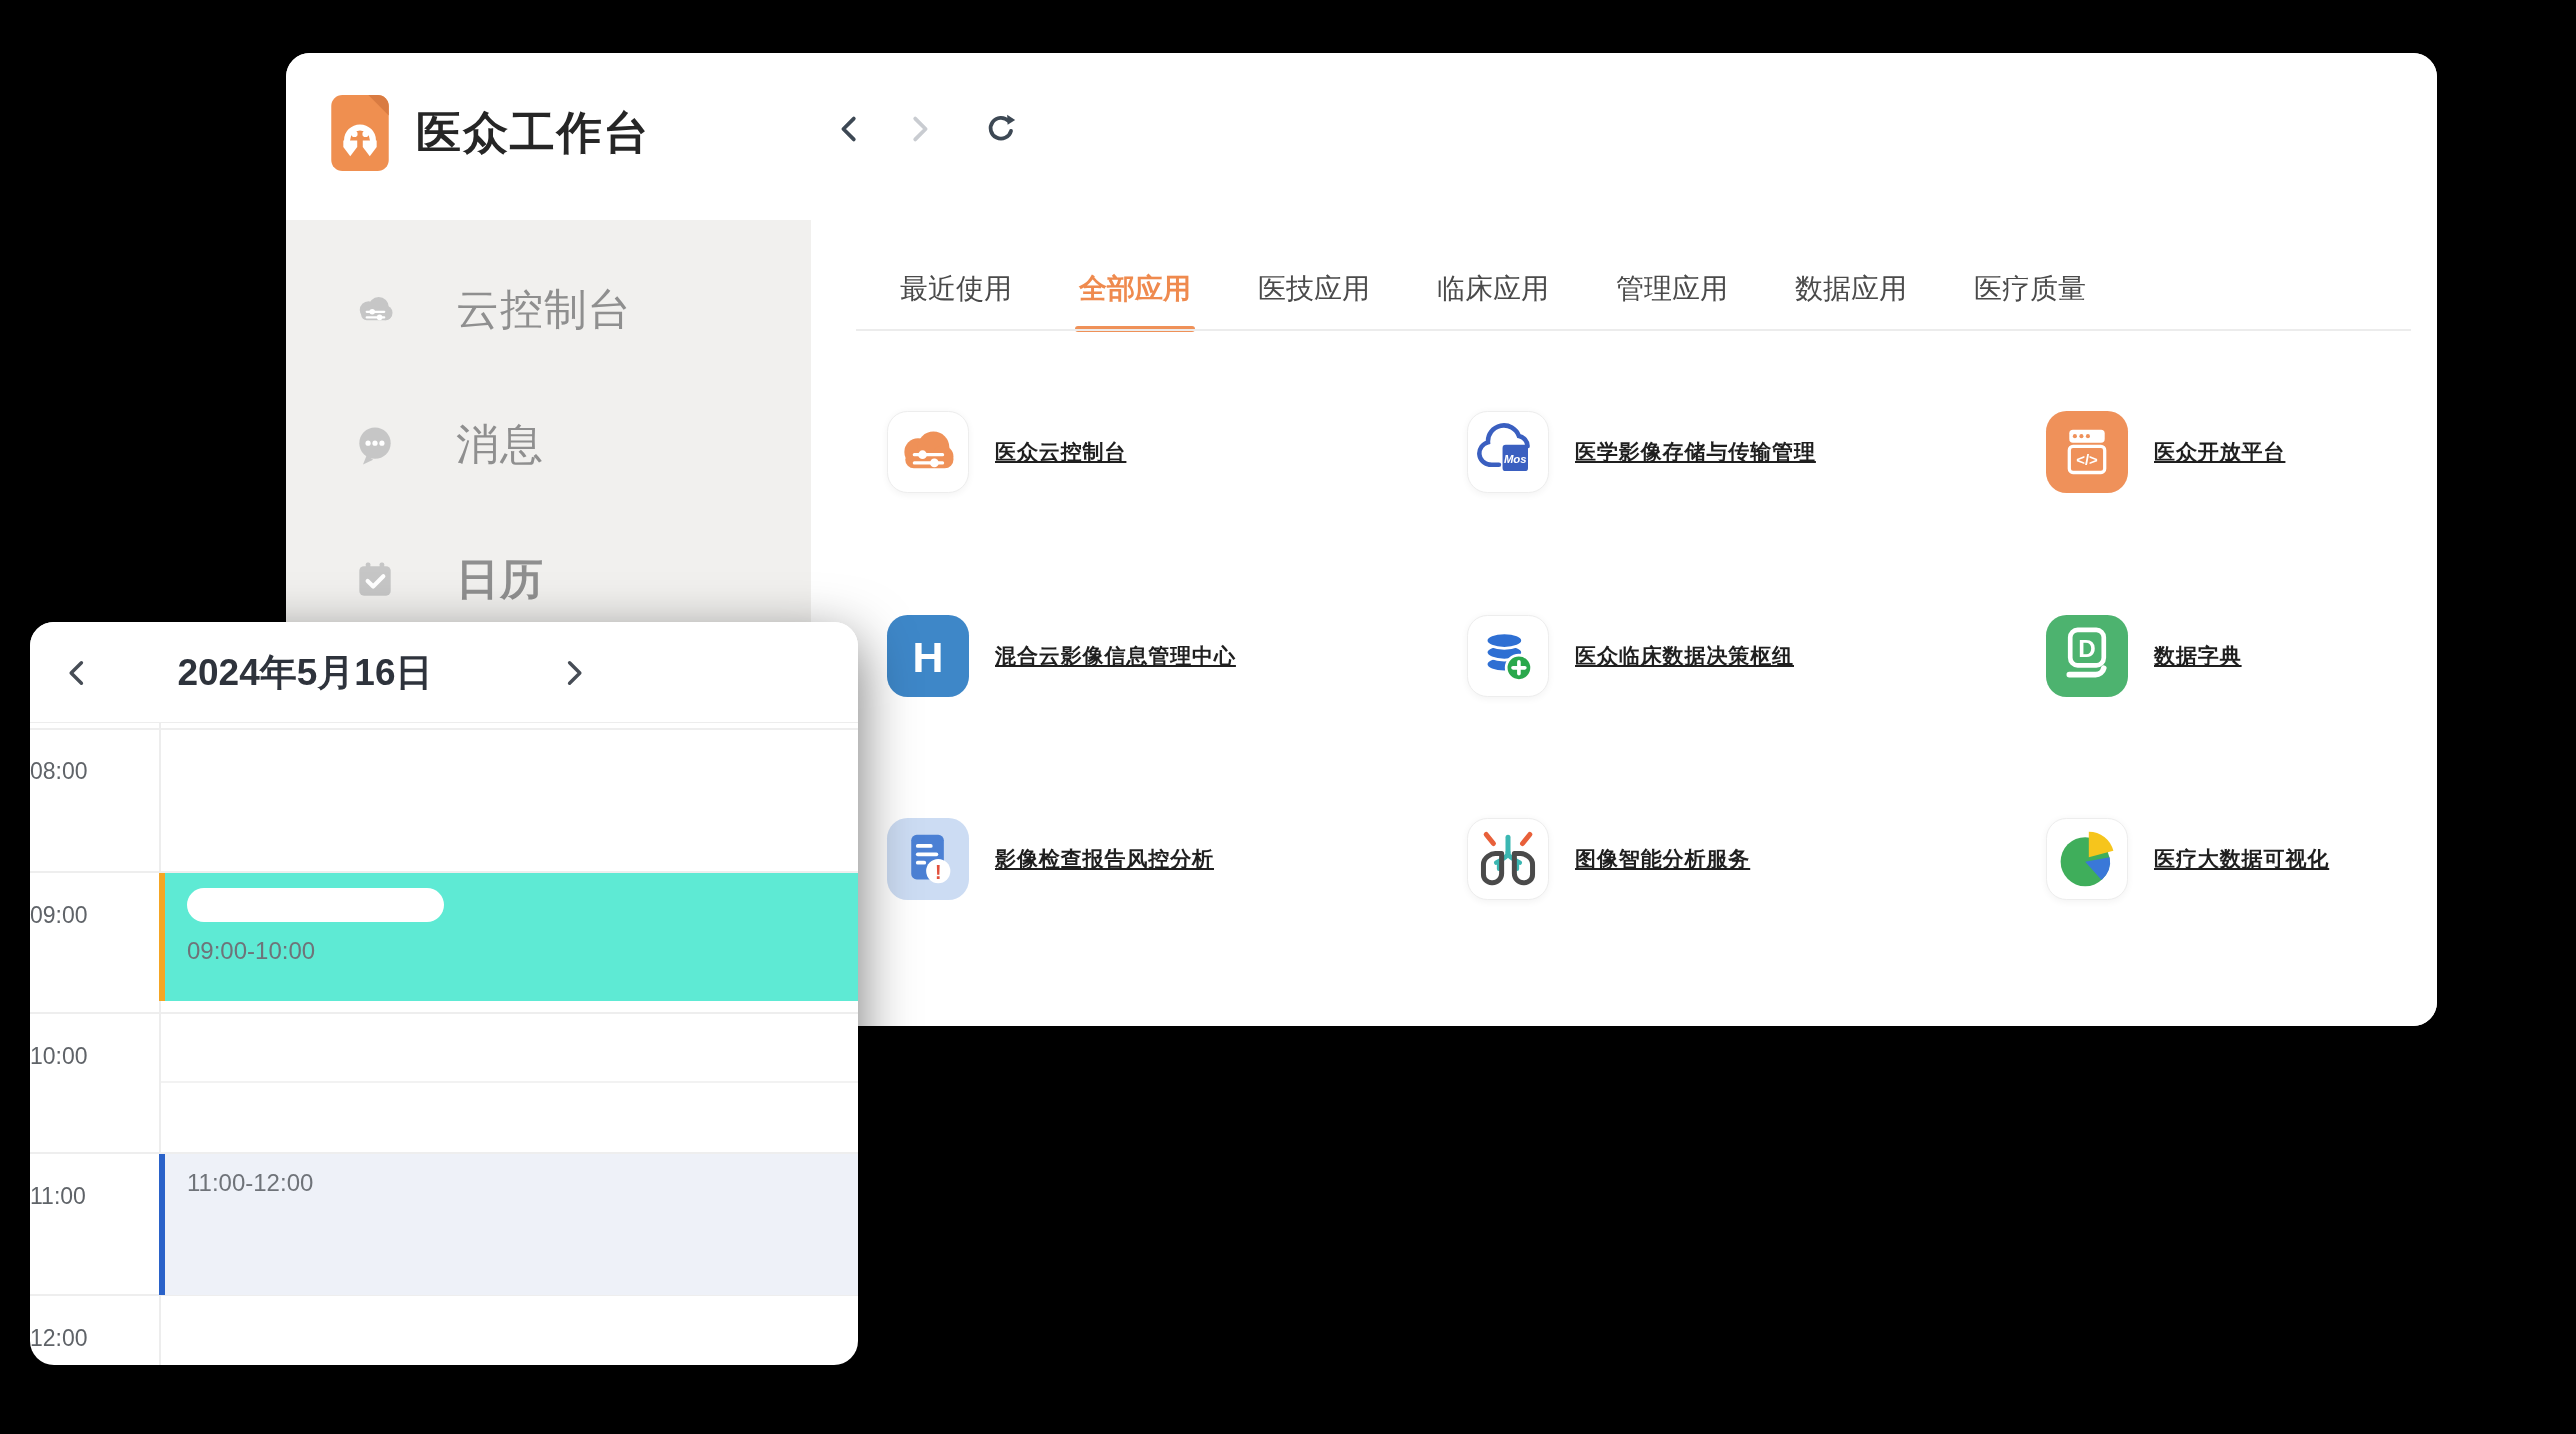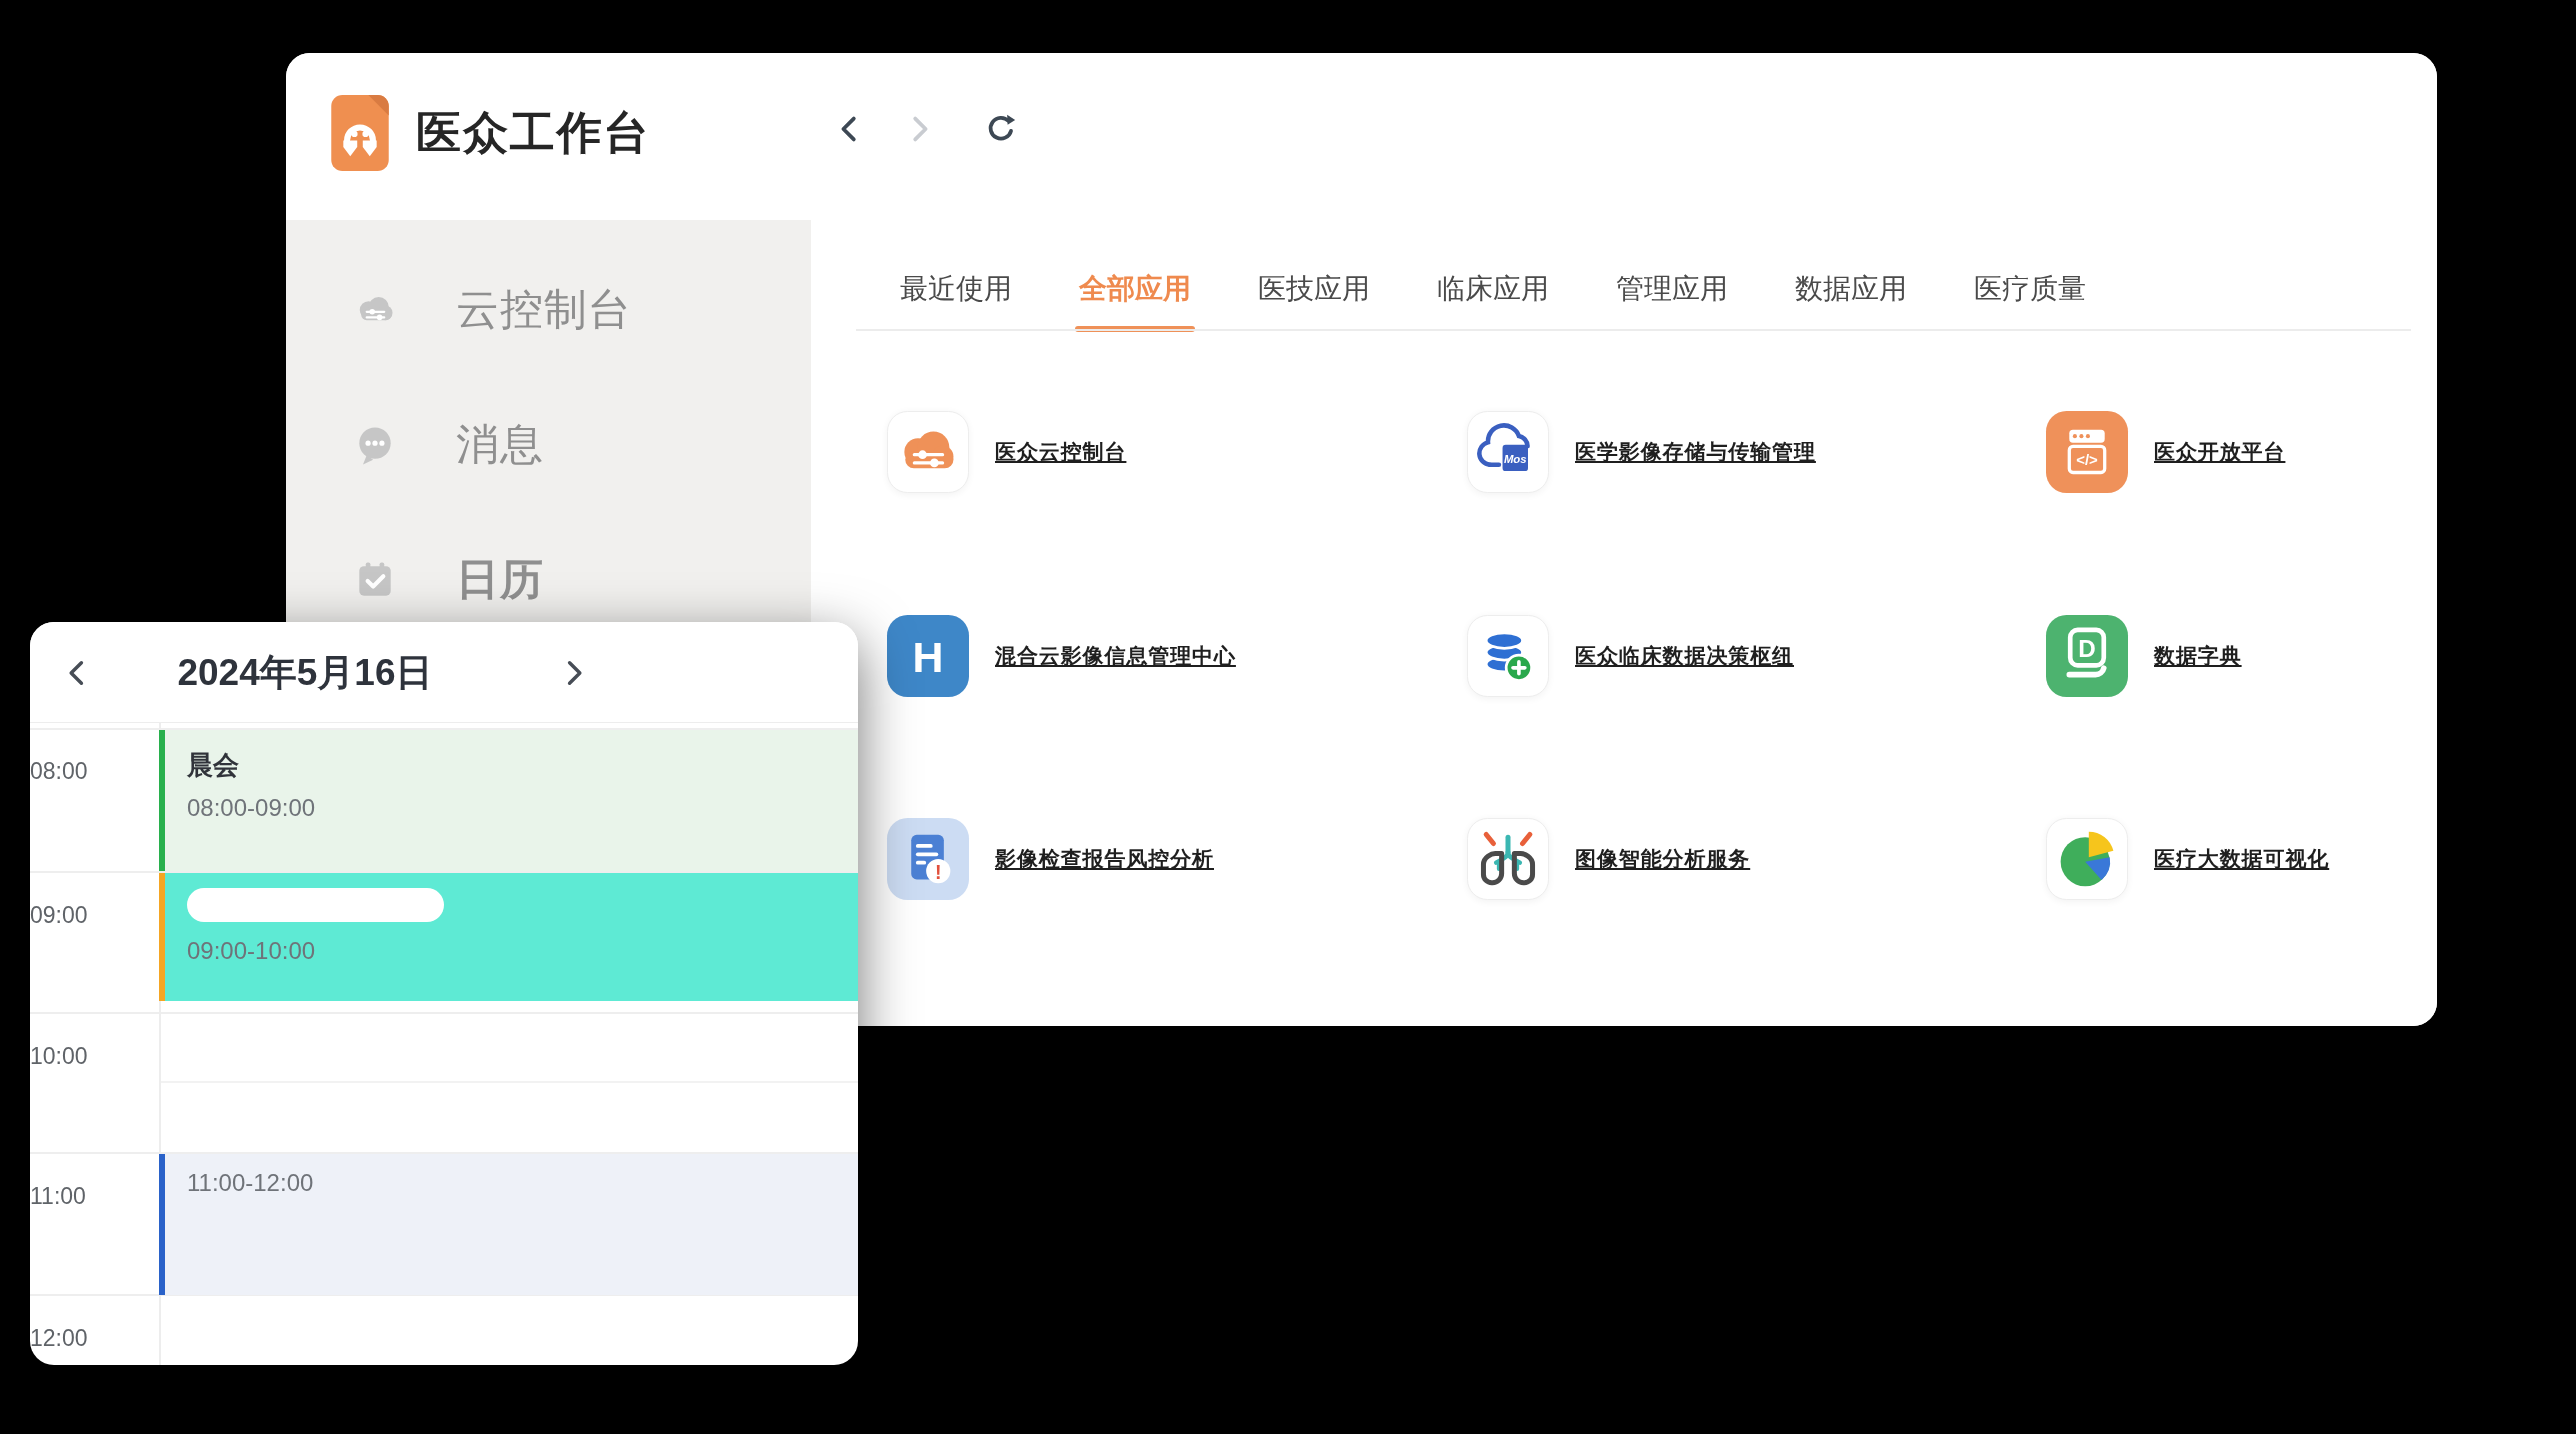--- a/index.html
+++ b/index.html
@@ -314,24 +314,20 @@
       <div class="hline hl3"></div>
       <div class="hline hl4"></div>
       <div class="vsep"></div>
 
       <div class="time-label t0">08:00</div>
       <div class="time-label t1">09:00</div>
       <div class="time-label t2">10:00</div>
       <div class="time-label t3">11:00</div>
       <div class="time-label t4">12:00</div>
 
-      <div class="event e0">
-        <div class="event-title">晨会</div>
-        <div class="event-time">08:00-09:00</div>
-      </div>
 
       <div class="event e1">
         <div class="redacted-pill"></div>
         <div class="event-time">09:00-10:00</div>
       </div>
 
       <div class="event e2">
         <div class="event-time">11:00-12:00</div>
       </div>
     </div>

